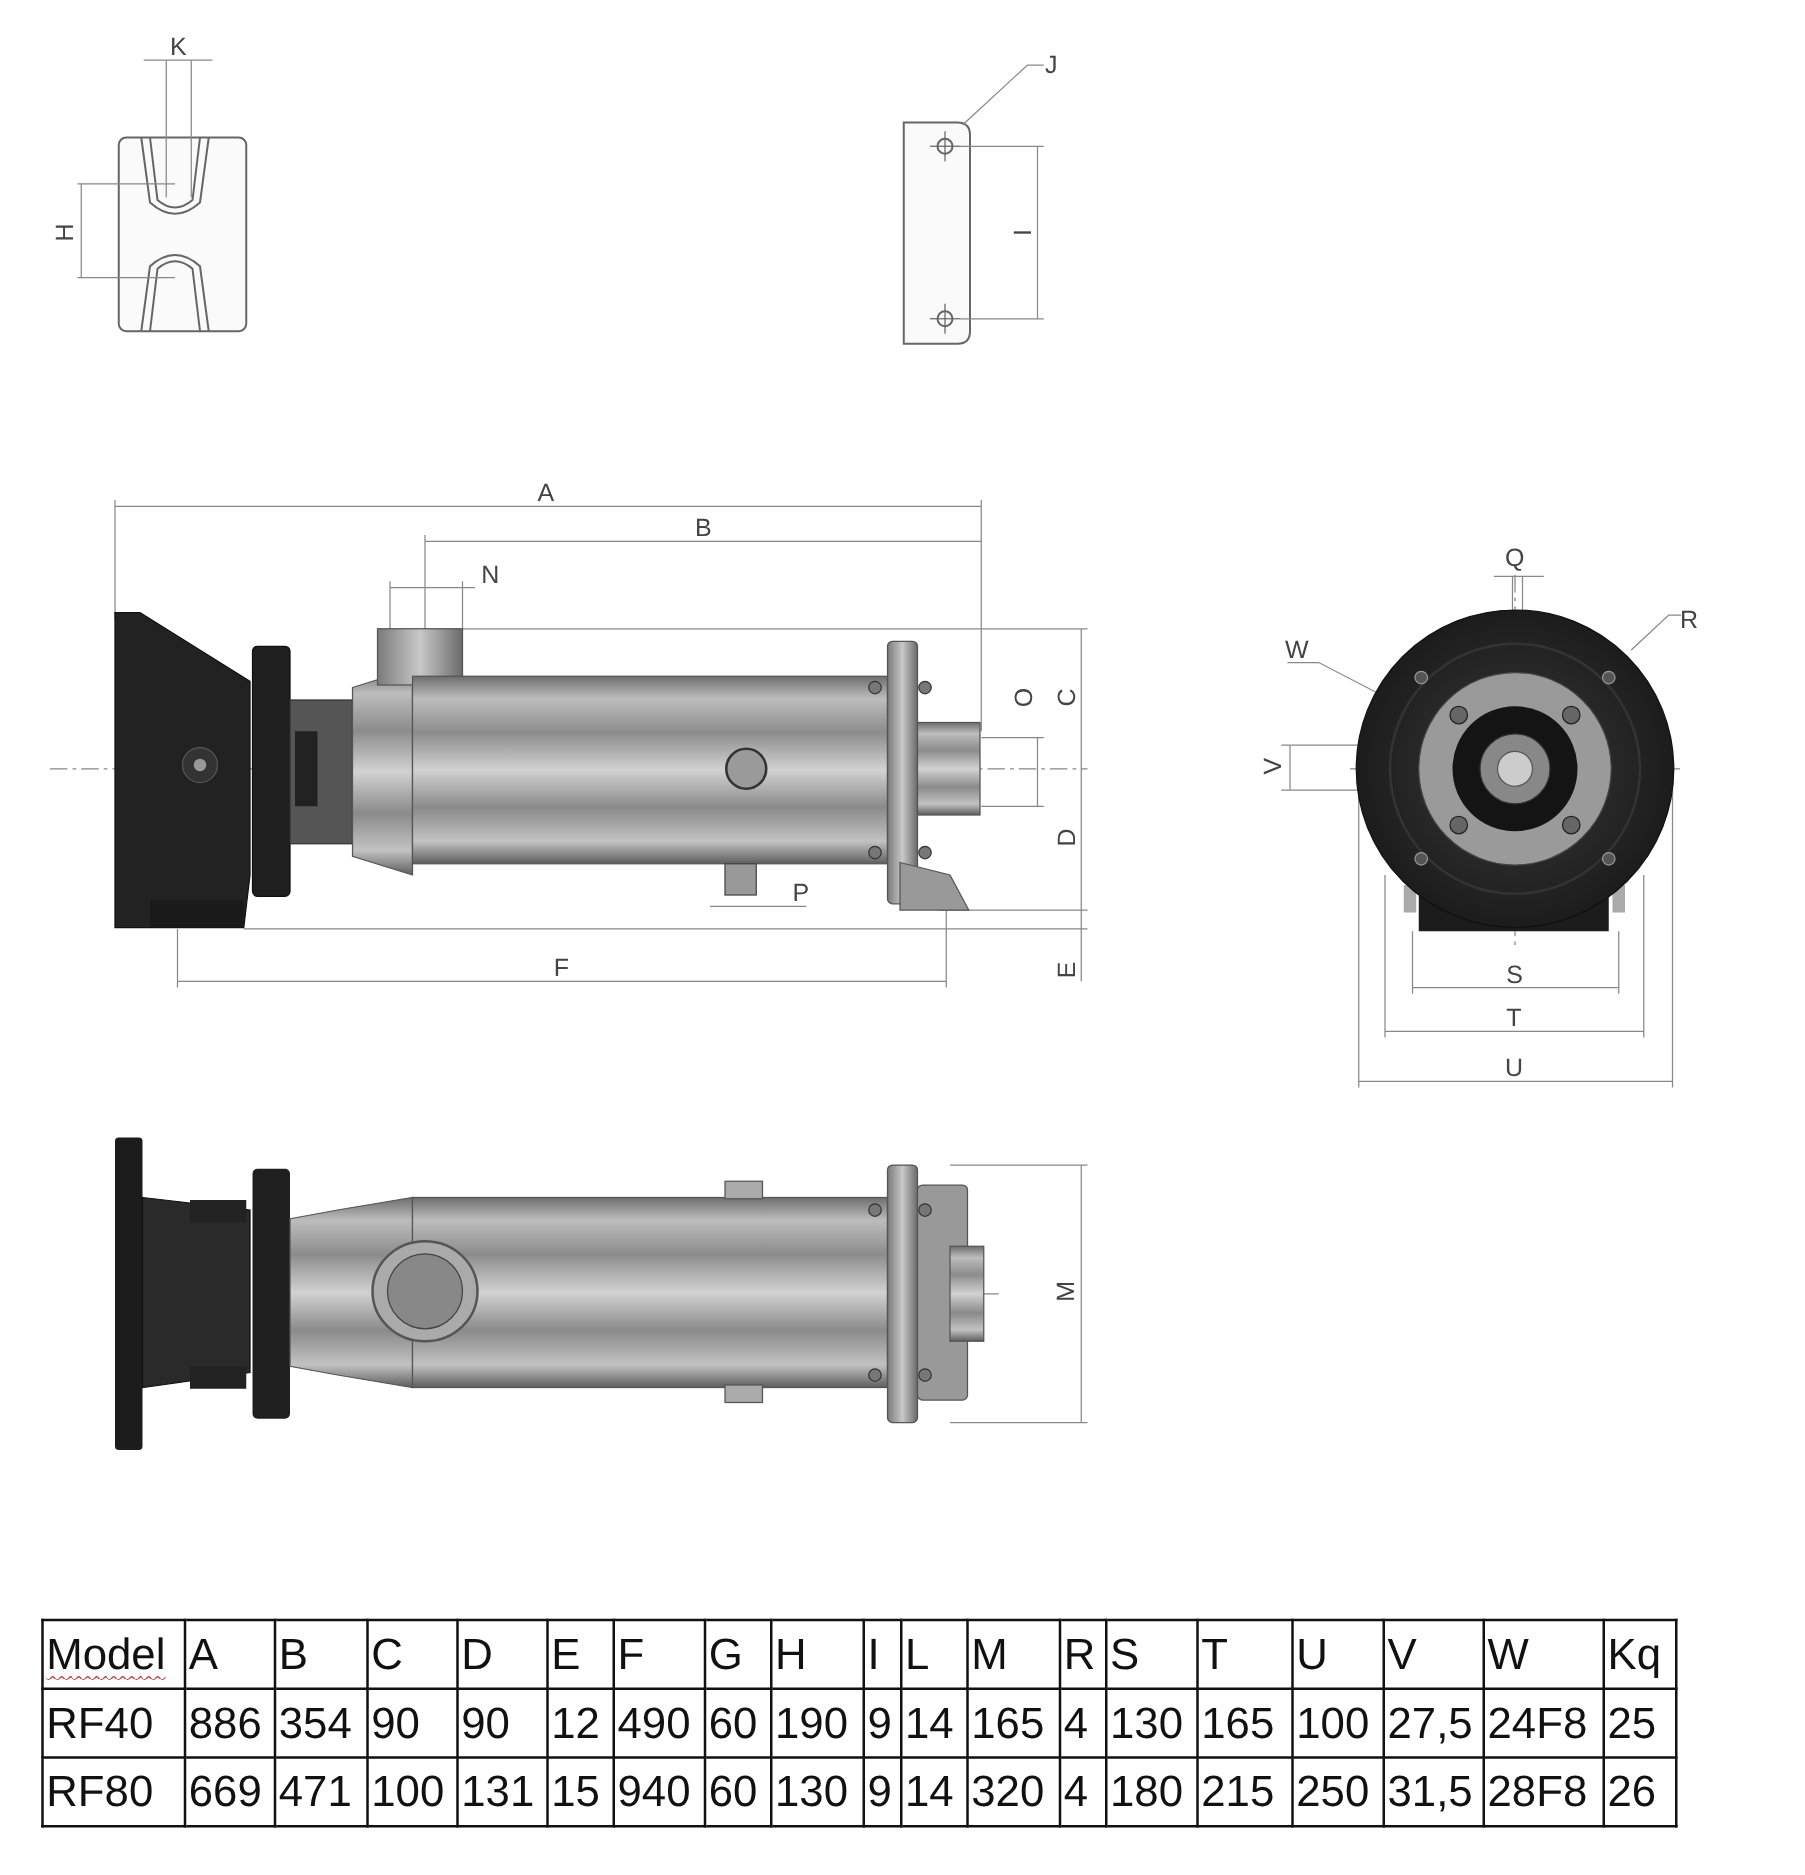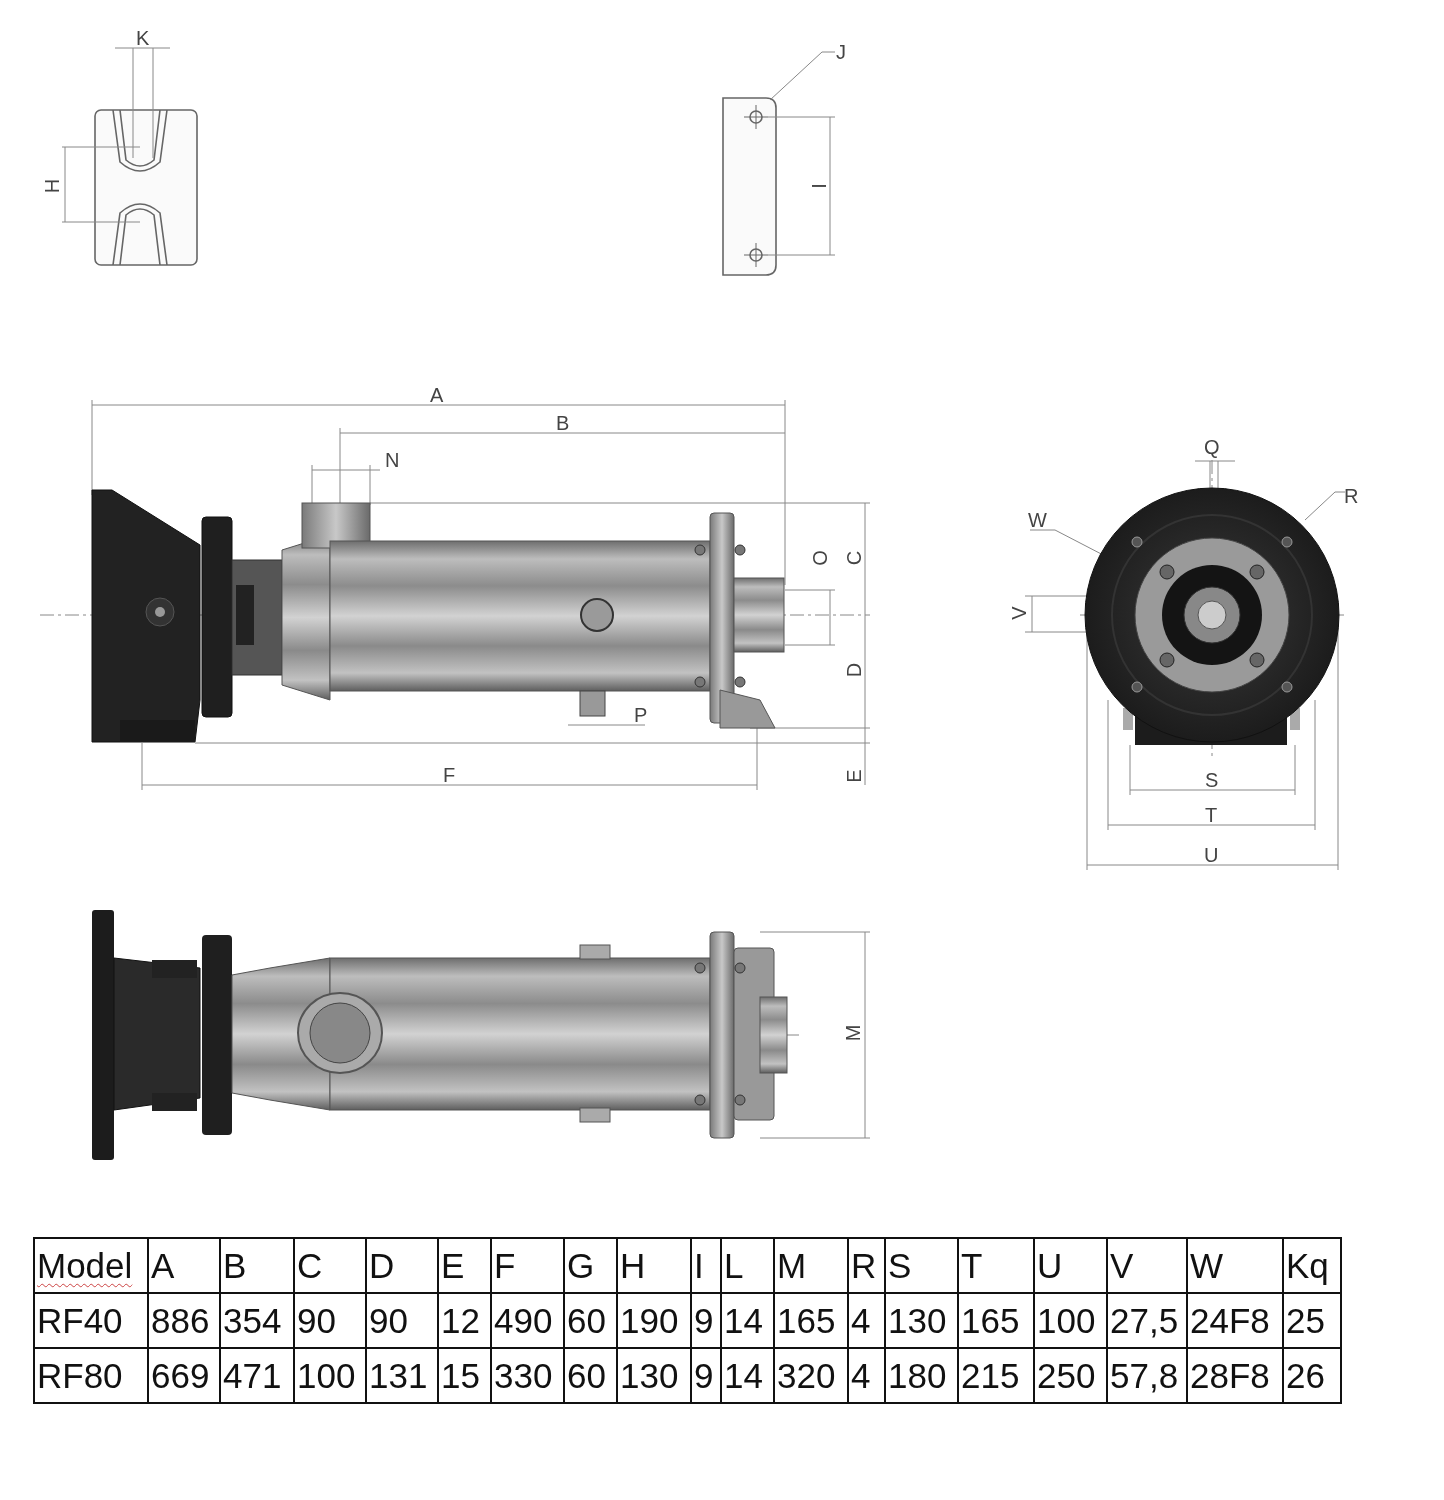--- a/index.html
+++ b/index.html
@@ -1,20 +1,20 @@
 <!DOCTYPE html>
 <html><head>
 <meta charset="utf-8">
 <style>
   html,body{margin:0;padding:0;background:#fff;}
   body{width:1444px;height:1500px;position:relative;overflow:hidden;font-family:"Liberation Sans",sans-serif;}
   .drawing{position:absolute;left:0;top:0;width:1444px;height:1260px;}
   .dimlabel{position:absolute;font-family:"Liberation Sans",sans-serif;font-size:20px;color:#444;line-height:1;}
   .rot{transform:rotate(-90deg);transform-origin:center;}
-  table.spec{position:absolute;left:33px;top:1237px;border-collapse:collapse;}
+  table.spec{position:absolute;left:33px;top:1295px;border-collapse:collapse;}
   table.spec td{border:2px solid #111;font-size:35px;color:#111;padding:0 2px;height:53px;line-height:53px;white-space:nowrap;vertical-align:middle;}
   .squiggle{text-decoration:underline wavy #c44;text-decoration-thickness:1px;text-underline-offset:5px;}
   .r{text-align:left;}
 </style>
 </head>
 <body>
 
 <svg class="drawing" viewBox="0 0 1444 1260" xmlns="http://www.w3.org/2000/svg">
   <defs>
     <linearGradient id="steel" x1="0" y1="0" x2="0" y2="1">
@@ -286,28 +286,28 @@
     <td>24F8</td>
     <td>25</td>
   </tr>
   <tr>
     <td>RF80</td>
     <td>669</td>
     <td>471</td>
     <td>100</td>
     <td>131</td>
     <td class="r">15</td>
-    <td>330</td>
+    <td>940</td>
     <td>60</td>
     <td>130</td>
     <td>9</td>
     <td>14</td>
     <td>320</td>
     <td>4</td>
     <td>180</td>
     <td>215</td>
     <td>250</td>
-    <td>57,8</td>
+    <td>31,5</td>
     <td>28F8</td>
     <td>26</td>
   </tr>
 </tbody>
   </table>
 
 </body></html>

